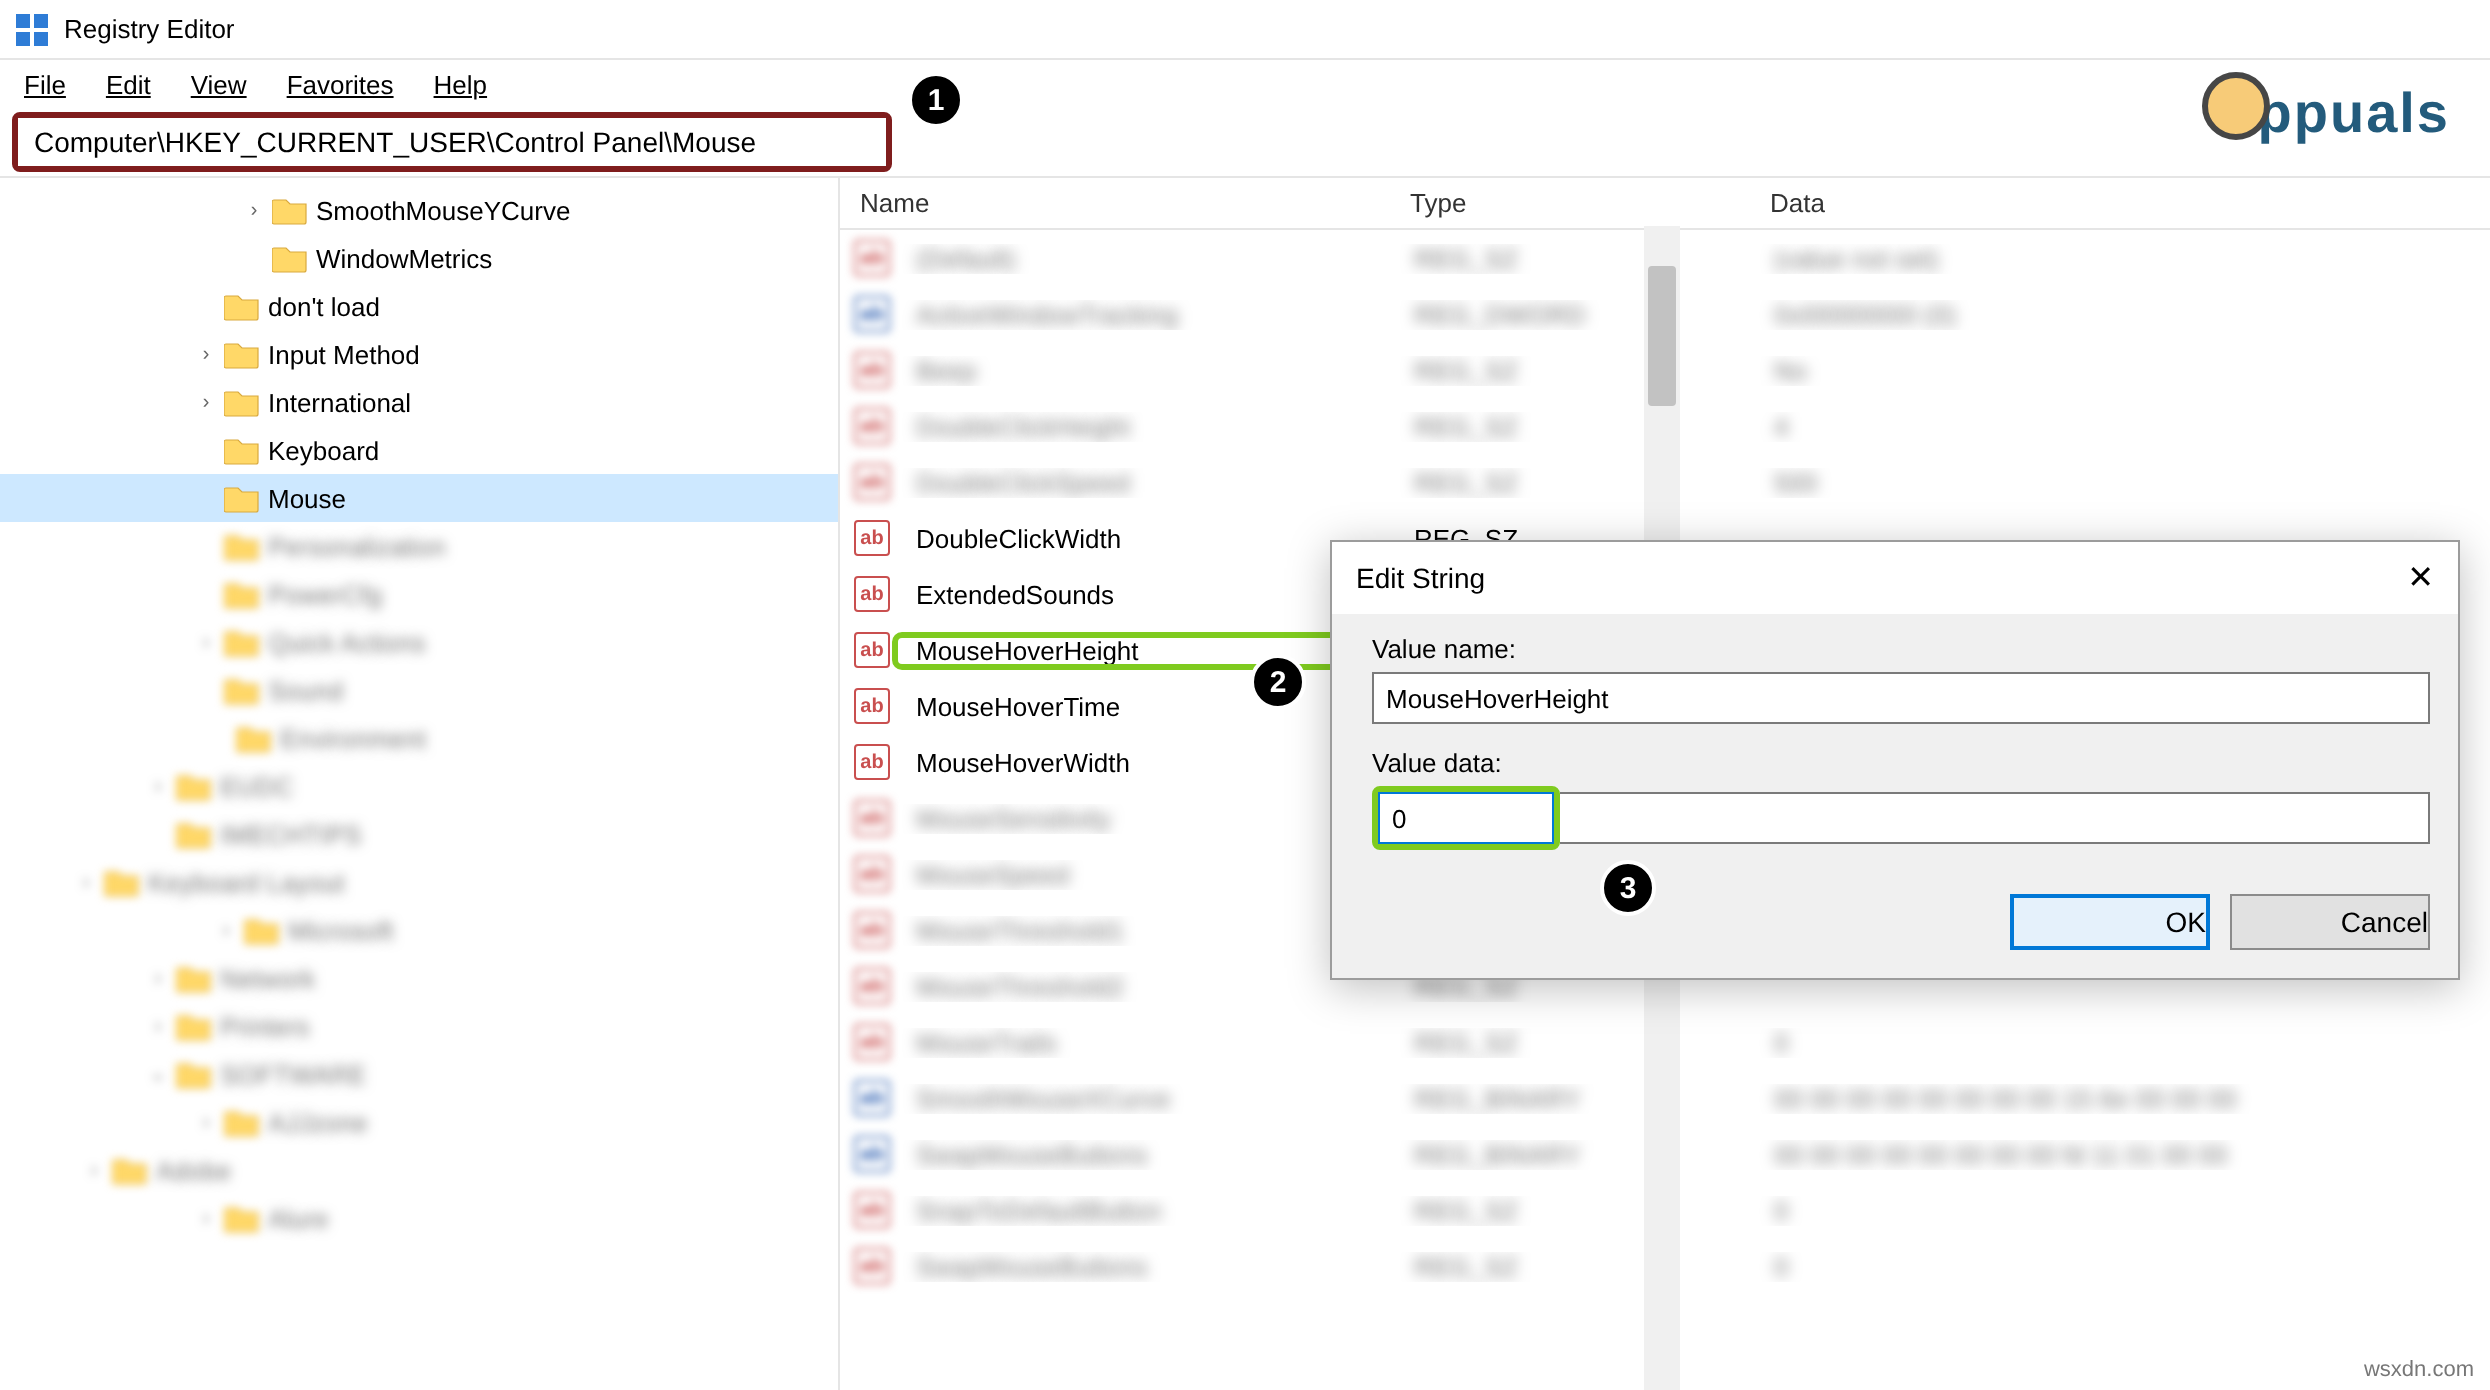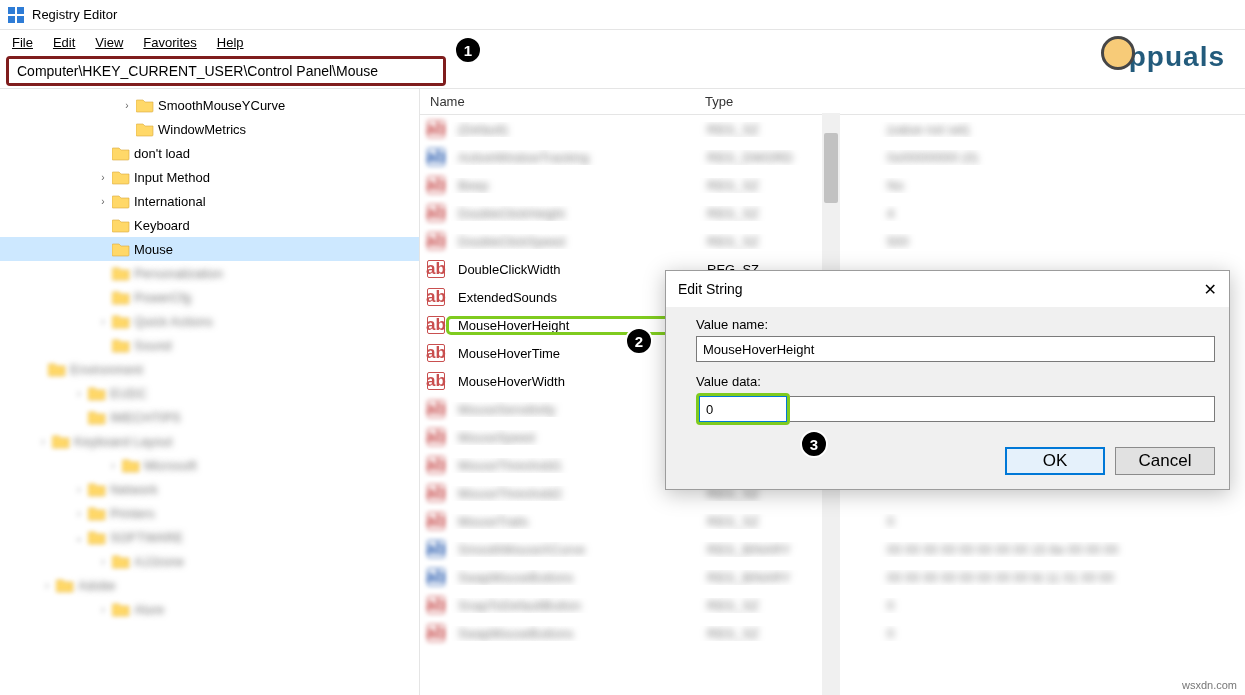--- a/index.html
+++ b/index.html
@@ -122,21 +122,21 @@
     background:#fff;
   }
   .col-name-cell { width: 249px; display:flex; align-items:center;}
   .col-type-cell { width: 180px; }
   .col-data-cell { flex:1; }
 
   .ab-icon {
     width:18px; height:18px;
     background:#fff; border:1px solid #c94f4f;
     display:flex; align-items:center; justify-content:center;
-    font-size:17px; font-weight:bold; color:#c94f4f;
+    font-size:10px; font-weight:bold; color:#c94f4f;
     font-family: "Segoe UI", sans-serif;
     border-radius:2px;
   }
   .ab-icon.blue { border-color:#2a5db0; color:#2a5db0; }
 
   
   .dialog {
     position: absolute;
     left: 665px; top: 270px;
     width: 565px;
@@ -146,21 +146,21 @@
     z-index: 50;
   }
   .dialog-title {
     background: #fff;
     height: 36px;
     display:flex; align-items:center; justify-content:space-between;
     padding: 0 12px;
     font-size: 14px;
   }
   .dialog-close { font-size:16px; cursor:default; }
-  .dialog-body { padding: 10px 14px 16px 30px; }
+  .dialog-body { padding: 10px 14px 16px 20px; }
   .dlg-label { font-size:13px; margin-bottom:4px; display:block;}
   .dlg-input {
     width: 100%; height:26px; border:1px solid #7a7a7a;
     background:#fff; padding:2px 6px; font-size:13px;
     margin-bottom:12px;
   }
   .dlg-input.readonly { background:#fff; }
   .value-data-wrap {
     display:flex; align-items:center; gap:0;
   }
@@ -176,21 +176,21 @@
     flex:1; height:26px; border:1px solid #7a7a7a;
     border-left:none; background:#fff;
   }
   .dialog-buttons {
     display:flex; justify-content:flex-end; gap:10px;
     padding: 6px 14px 14px 14px;
   }
   .dlg-btn {
     min-width: 100px; height:28px;
     border:1px solid #8b8b8b; background:#e1e1e1;
-    font-size:17px; cursor:default;
+    font-size:14px; cursor:default;text-align:right;
   }
   .dlg-btn.primary { border:2px solid #0078d7; background:#e5f1fb;}
 
   
   .num-badge {
     position:absolute;
     width:28px; height:28px;
     background:#000; color:#fff;
     border-radius:50%;
     display:flex; align-items:center; justify-content:center;
@@ -366,21 +366,21 @@
       </div>
       <div class="tree-row blur" style="padding-left: 96px;">
         <span class="expander"></span>
         <span class="folder">
           <svg width="18" height="16" viewBox="0 0 18 16">
             <path d="M1 3h6l2 2h8v9a1 1 0 0 1-1 1H1a1 1 0 0 1-1-1V4a1 1 0 0 1 1-1z" fill="#ffd868" stroke="#d9a93e" stroke-width="0.6"></path>
           </svg>
         </span>
         <span class="label">Sound</span>
       </div>
-      <div class="tree-row blur" style="padding-left: 32px;">
+      <div class="tree-row blur" style="padding-left: 102px;">
         <span class="expander"></span>
         <span class="folder">
           <svg width="18" height="16" viewBox="0 0 18 16">
             <path d="M1 3h6l2 2h8v9a1 1 0 0 1-1 1H1a1 1 0 0 1-1-1V4a1 1 0 0 1 1-1z" fill="#ffd868" stroke="#d9a93e" stroke-width="0.6"></path>
           </svg>
         </span>
         <span class="label">Environment</span>
       </div>
       <div class="tree-row blur" style="padding-left: 72px;">
         <span class="expander">›</span>
@@ -471,20 +471,21 @@
           </svg>
         </span>
         <span class="label">Alure</span>
       </div>
     </div>
 
   <div class="listpane">
     <div class="list-header">
       <div class="col col-name">Name</div>
       <div class="col col-type">Type</div>
+      <div class="col col-data">Data</div>
     </div>
     <div id="rows">
         <div class="list-row blur">
           <span class="icon">
             <span class="ab-icon">ab</span>
           </span>
           <span class="cell col-name-cell">(Default)</span>
           <span class="cell col-type-cell">REG_SZ</span>
           <span class="cell col-data-cell">(value not set)</span>
         </div>

